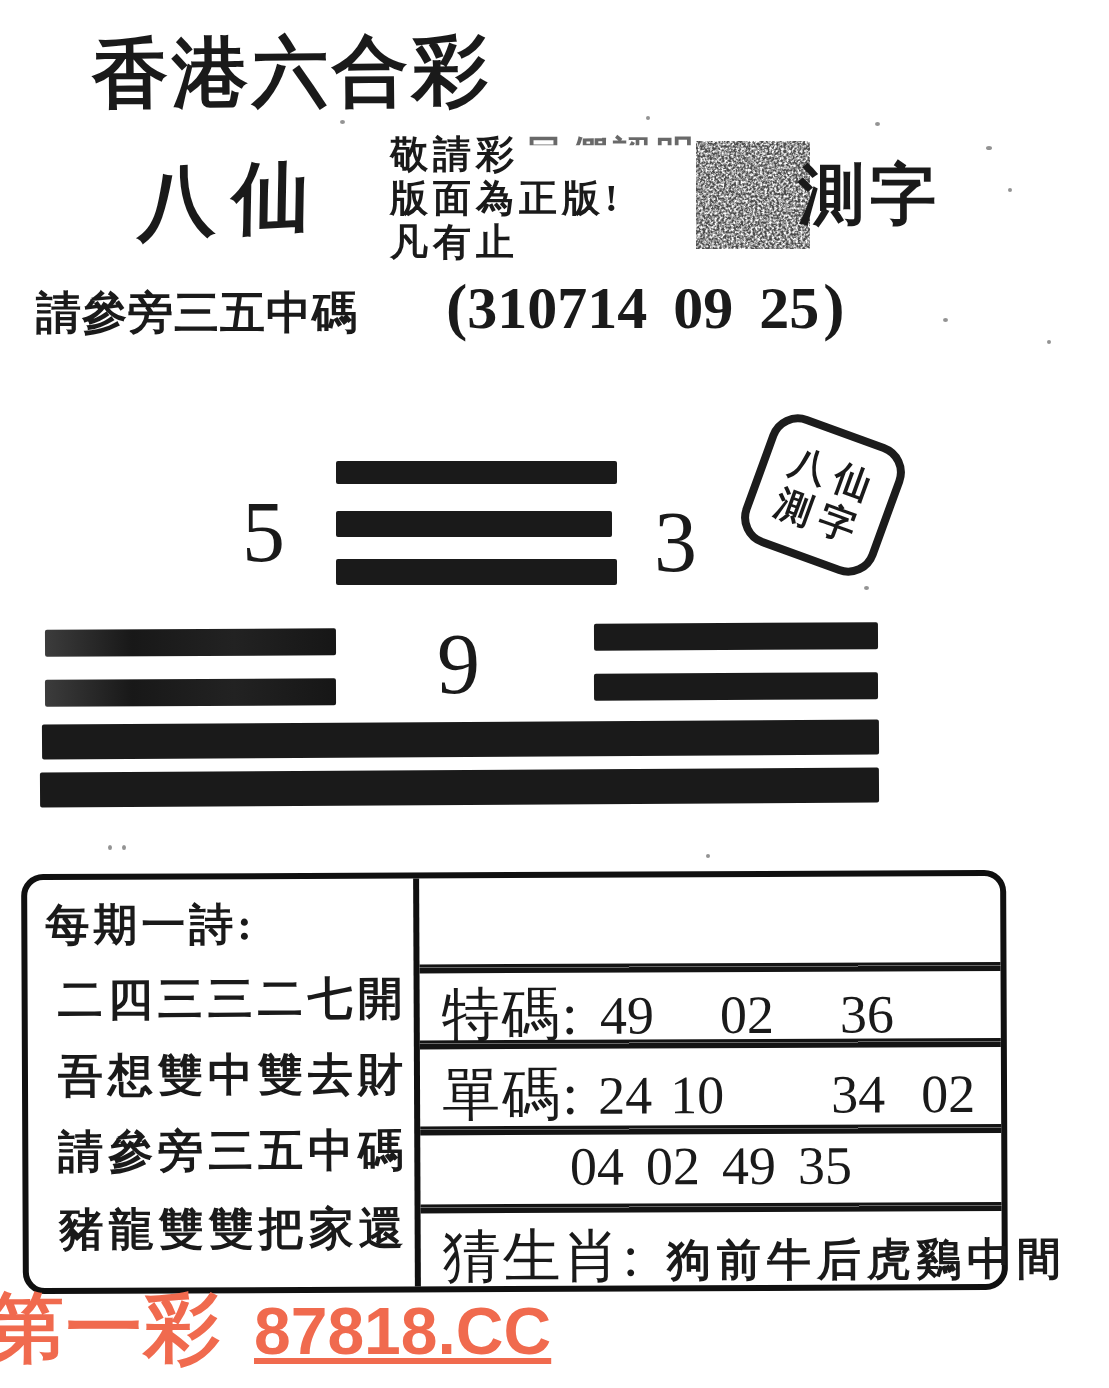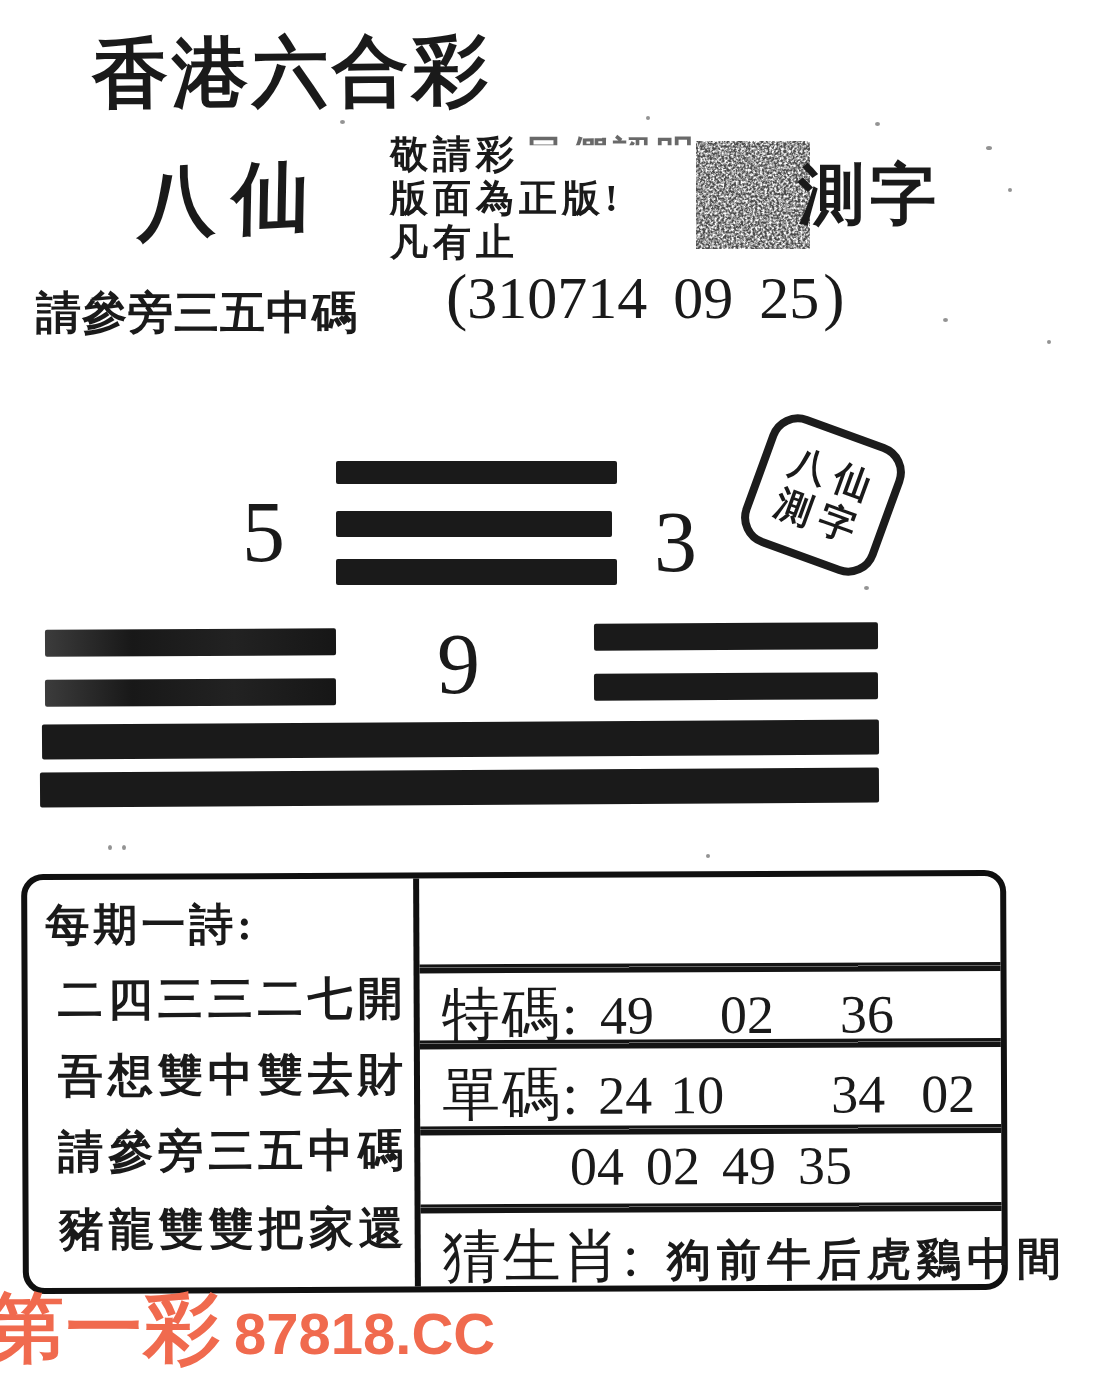--- a/index.html
+++ b/index.html
@@ -30,22 +30,22 @@
   .smudge{position:absolute;left:696px;top:141px;}
   .product{
     position:absolute;left:798px;top:150px;
     font-size:66px;font-weight:bold;letter-spacing:6px;
   }
   .lucky-label{
     position:absolute;left:36px;top:283px;
     font-size:45px;font-weight:bold;letter-spacing:1px;
   }
   .lucky-nums{
-    position:absolute;left:446px;top:260px;
-    font-size:60px;font-weight:normal;white-space:nowrap;
+    position:absolute;left:446px;top:270px;
+    font-size:60px;font-weight:bold;white-space:nowrap;
   }
   .lucky-nums .paren{font-size:64px;}
   .lucky-nums .lnum{margin-right:26px;}
   .lucky-nums .lnum.last{margin-right:4px;}
   
   .bar{position:absolute;background:#1a1a1a;border-radius:2px;}
   .bar.mottle{background:linear-gradient(90deg,#3c3c3c,#181818 30%,#222 65%,#161616);}
   .hexnum{position:absolute;font-size:86px;font-weight:normal;}
   
   .stamp{
@@ -94,21 +94,21 @@
   .r-extra{top:258px;text-align:center;}
   .r-extra .num{margin:0 11px;}
   .r-zodiac{top:340px;}
   .r-zodiac .val{font-size:44px;font-weight:bold;letter-spacing:6px;margin-left:26px;}
   
   .watermark{
     position:absolute;left:-12px;top:1278px;white-space:nowrap;
     font-family:"Liberation Sans","DejaVu Sans",sans-serif;font-weight:bold;
   }
   .watermark .cn{font-size:76px;letter-spacing:2px;}
-  .watermark .site{font-size:58px;margin-left:12px;}
+  .watermark .site{font-size:66px;margin-left:32px;text-decoration:underline;}
   
   .speck{position:absolute;background:#3a3a3a;border-radius:50%;opacity:.55;}
 </style>
 </head>
 <body>
 
 <div class="sheet">
 
   <div class="title">香港六合彩</div>
   <div class="brand">八仙</div>

